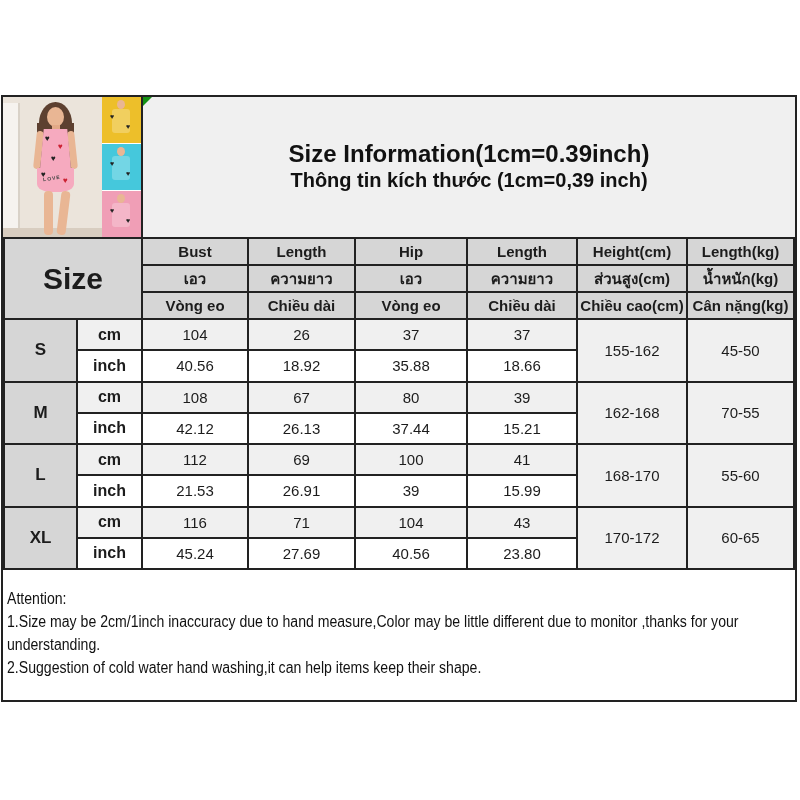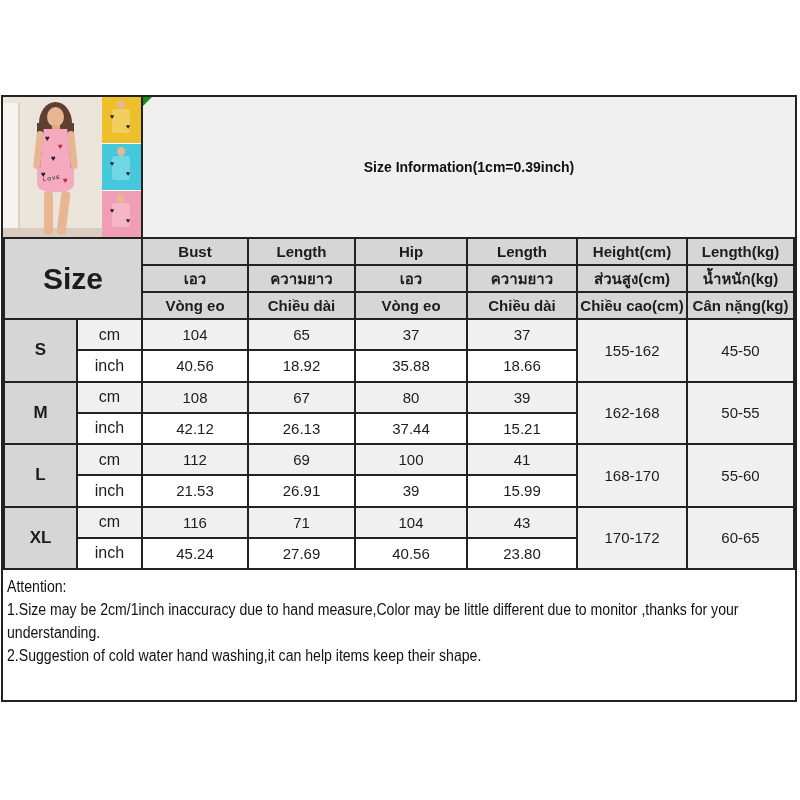--- a/index.html
+++ b/index.html
@@ -46,41 +46,41 @@
                    background:rgba(255,255,255,0.25); border-radius:3px; }
   .thumb .heart { font-size:7px; }
   .thumb-1 { background:#edbf2a; } .thumb-2 { background:#45c8dc; } .thumb-3 { background:#f09eb6; }
 
   
   .title-area { position:absolute; left:138px; top:0; right:0; height:140px; background:#f0f0f0;
                 border-left:2px solid #222; display:flex; flex-direction:column;
                 align-items:center; justify-content:center; }
   .corner-marker { position:absolute; left:0; top:0; width:0; height:0;
                    border-top:9px solid #149114; border-right:9px solid transparent; }
-  .title-line { font-weight:bold; font-size:14px; line-height:27px; color:#111; }
+  .title-line { font-weight:bold; font-size:24px; line-height:27px; color:#111; }
   .title-line.th { font-size:20px; }
   .title-line.vi { font-size:20px; }
 
   
   table.size-chart { position:absolute; left:0; top:140px; width:792px; height:333px;
                      border-collapse:collapse; table-layout:fixed; }
   .size-chart th, .size-chart td { border:2px solid #222; text-align:center; vertical-align:middle;
                                    font-size:15px; padding:0; }
   .size-chart thead th { background:#d6d6d6; font-weight:bold; height:27px; }
   .size-chart .size-head { font-size:30px; font-weight:bold; background:#d6d6d6; }
   .size-chart .size-cell { background:#d6d6d6; font-weight:bold; font-size:17px; }
   .size-chart tbody tr { height:31px; }
-  .size-chart .unit-cell { font-weight:normal; font-size:16px; }
+  .size-chart .unit-cell { font-weight:bold; font-size:16px; }
   .size-chart tr.cm-row td, .size-chart tr.cm-row th.unit-cell { background:#f0f0f0; }
   .size-chart tr.inch-row td, .size-chart tr.inch-row th.unit-cell { background:#ffffff; }
   .size-chart td.range-cell { background:#f0f0f0 !important; }
 
   
   .attention { position:absolute; left:0; top:473px; right:0; bottom:0; background:#fff;
-               padding:5px 0 0 4px; overflow:hidden;border-radius:19px; }
+               padding:17px 0 0 4px; overflow:hidden;border-radius:19px; }
   .attention-inner { transform:scaleX(0.88); transform-origin:0 0; width:113.5%;
                      font-size:16px; line-height:23px; color:#111; }
 </style>
 </head>
 <body>
 
 <div class="page">
   <div class="content-box">
 
     <div class="photo-row">
@@ -123,20 +123,21 @@
           <div class="t-suit"></div>
           <span class="heart" style="left:8px; top:16px;">♥</span>
           <span class="heart" style="left:24px; top:26px;">♥</span>
         </div>
       </div>
     </div>
 
     <div class="title-area">
       <div class="corner-marker"></div>
       <div class="title-line">Size Information(1cm=0.39inch)</div>
+      <div class="title-line vi">Thông tin kích thước (1cm=0,39 inch)</div>
     </div>
 
     <table class="size-chart">
       <colgroup>
         <col style="width:73px">
           <col style="width:65px">
           <col style="width:106px">
           <col style="width:107px">
         <col style="width:112px">
           <col style="width:110px">
@@ -168,42 +169,42 @@
           <th>Chiều dài</th>
           <th>Chiều cao(cm)</th>
           <th>Cân nặng(kg)</th>
         </tr>
       </thead>
       <tbody>
         <tr class="cm-row">
           <th class="size-cell" rowspan="2">S</th>
           <th class="unit-cell">cm</th>
           <td>104</td>
-          <td>65</td>
+          <td>26</td>
           <td>37</td>
           <td>37</td>
           <td class="range-cell" rowspan="2">155-162</td>
           <td class="range-cell" rowspan="2">45-50</td>
         </tr>
         <tr class="inch-row">
           <th class="unit-cell">inch</th>
           <td>40.56</td>
           <td>18.92</td>
           <td>35.88</td>
           <td>18.66</td>
         </tr>
         <tr class="cm-row">
           <th class="size-cell" rowspan="2">M</th>
           <th class="unit-cell">cm</th>
           <td>108</td>
           <td>67</td>
           <td>80</td>
           <td>39</td>
           <td class="range-cell" rowspan="2">162-168</td>
-          <td class="range-cell" rowspan="2">50-55</td>
+          <td class="range-cell" rowspan="2">70-55</td>
         </tr>
         <tr class="inch-row">
           <th class="unit-cell">inch</th>
           <td>42.12</td>
           <td>26.13</td>
           <td>37.44</td>
           <td>15.21</td>
         </tr>
         <tr class="cm-row">
           <th class="size-cell" rowspan="2">L</th>

